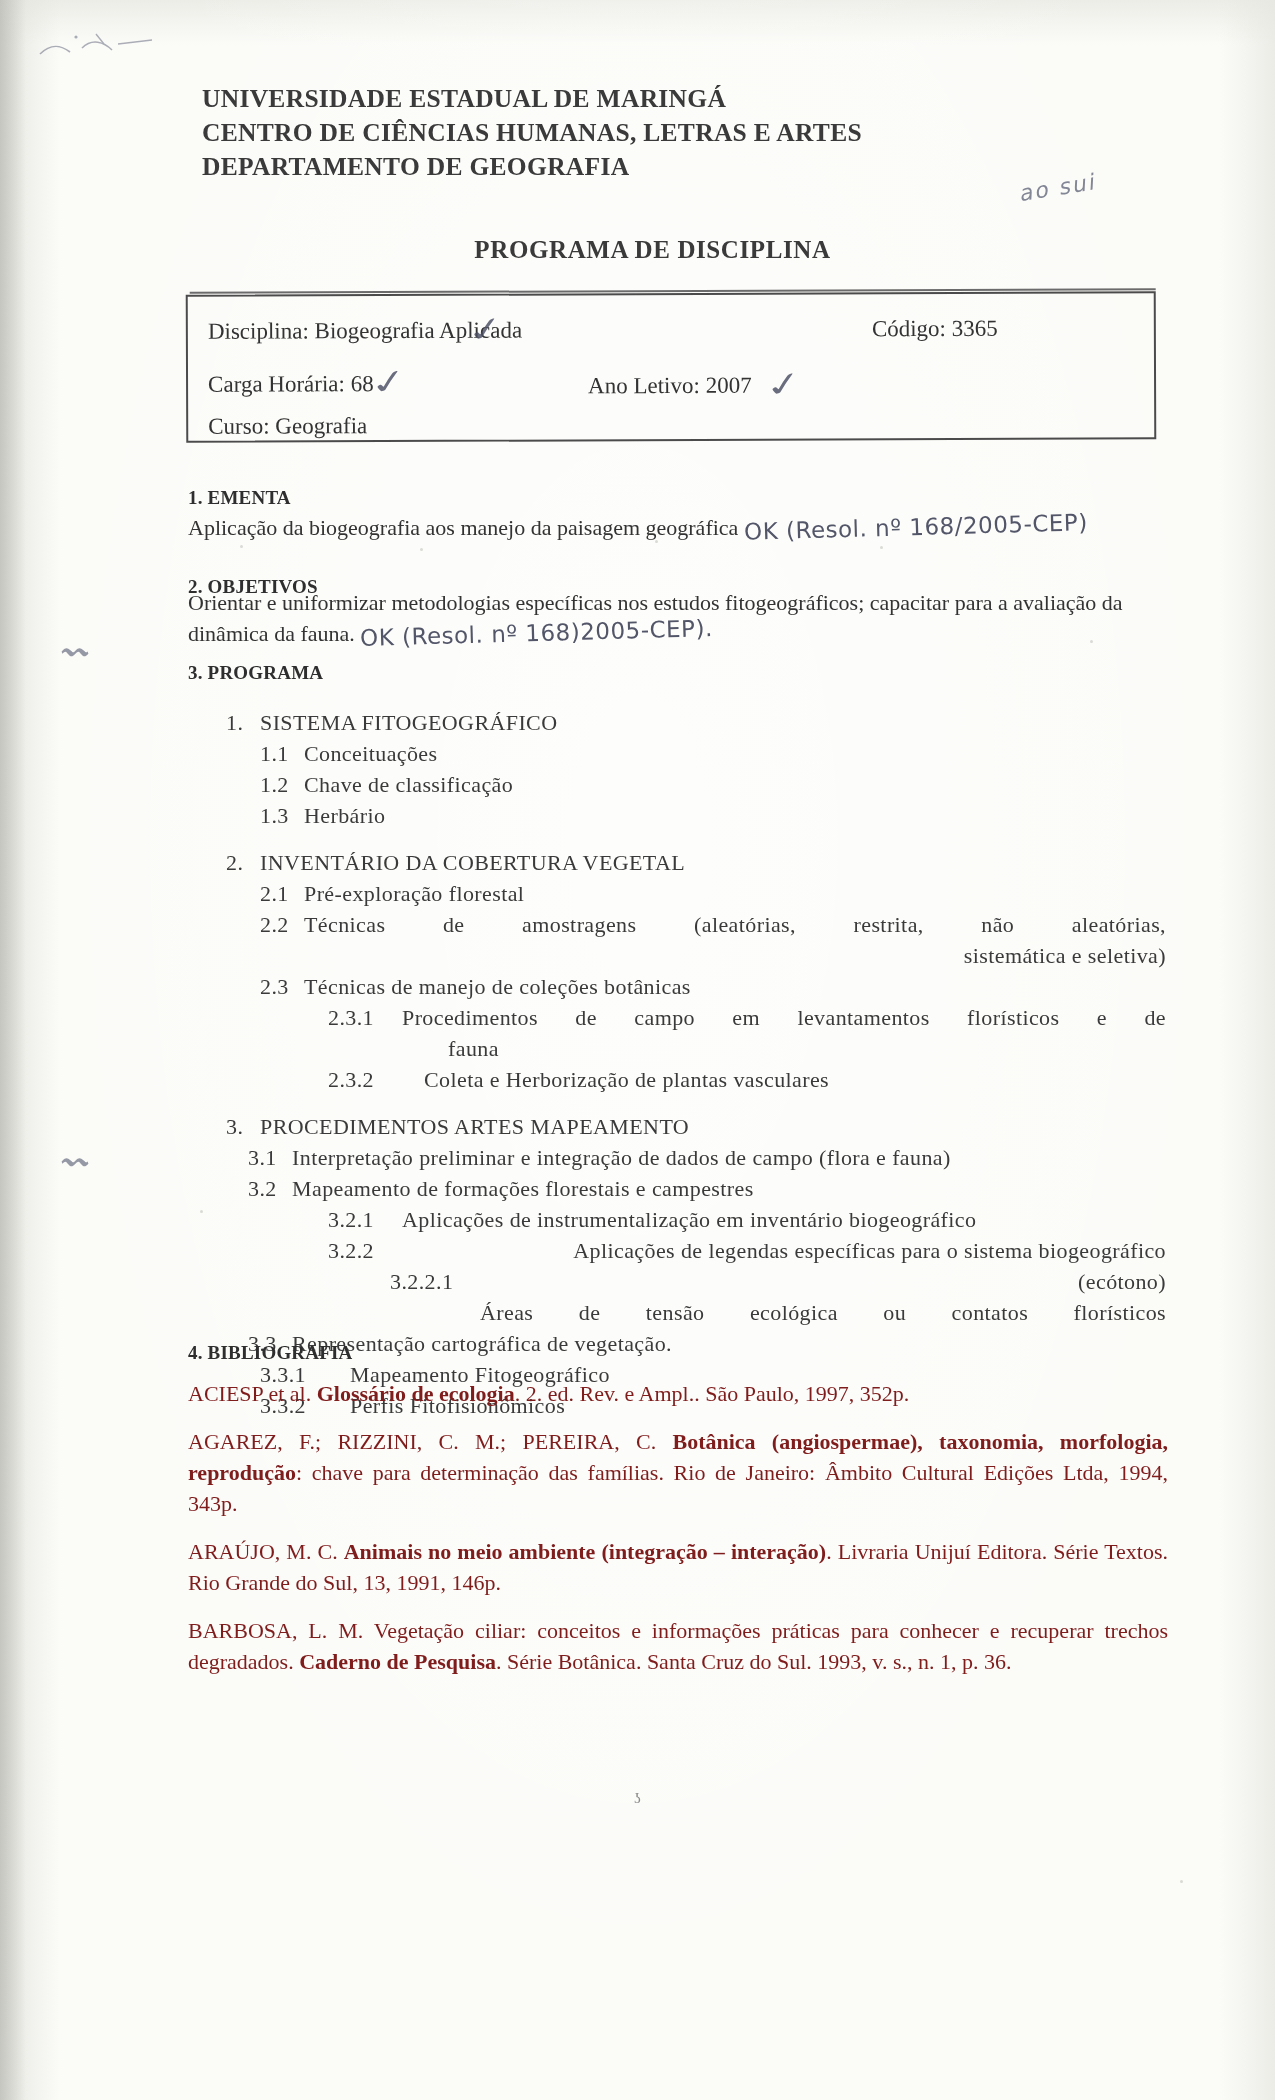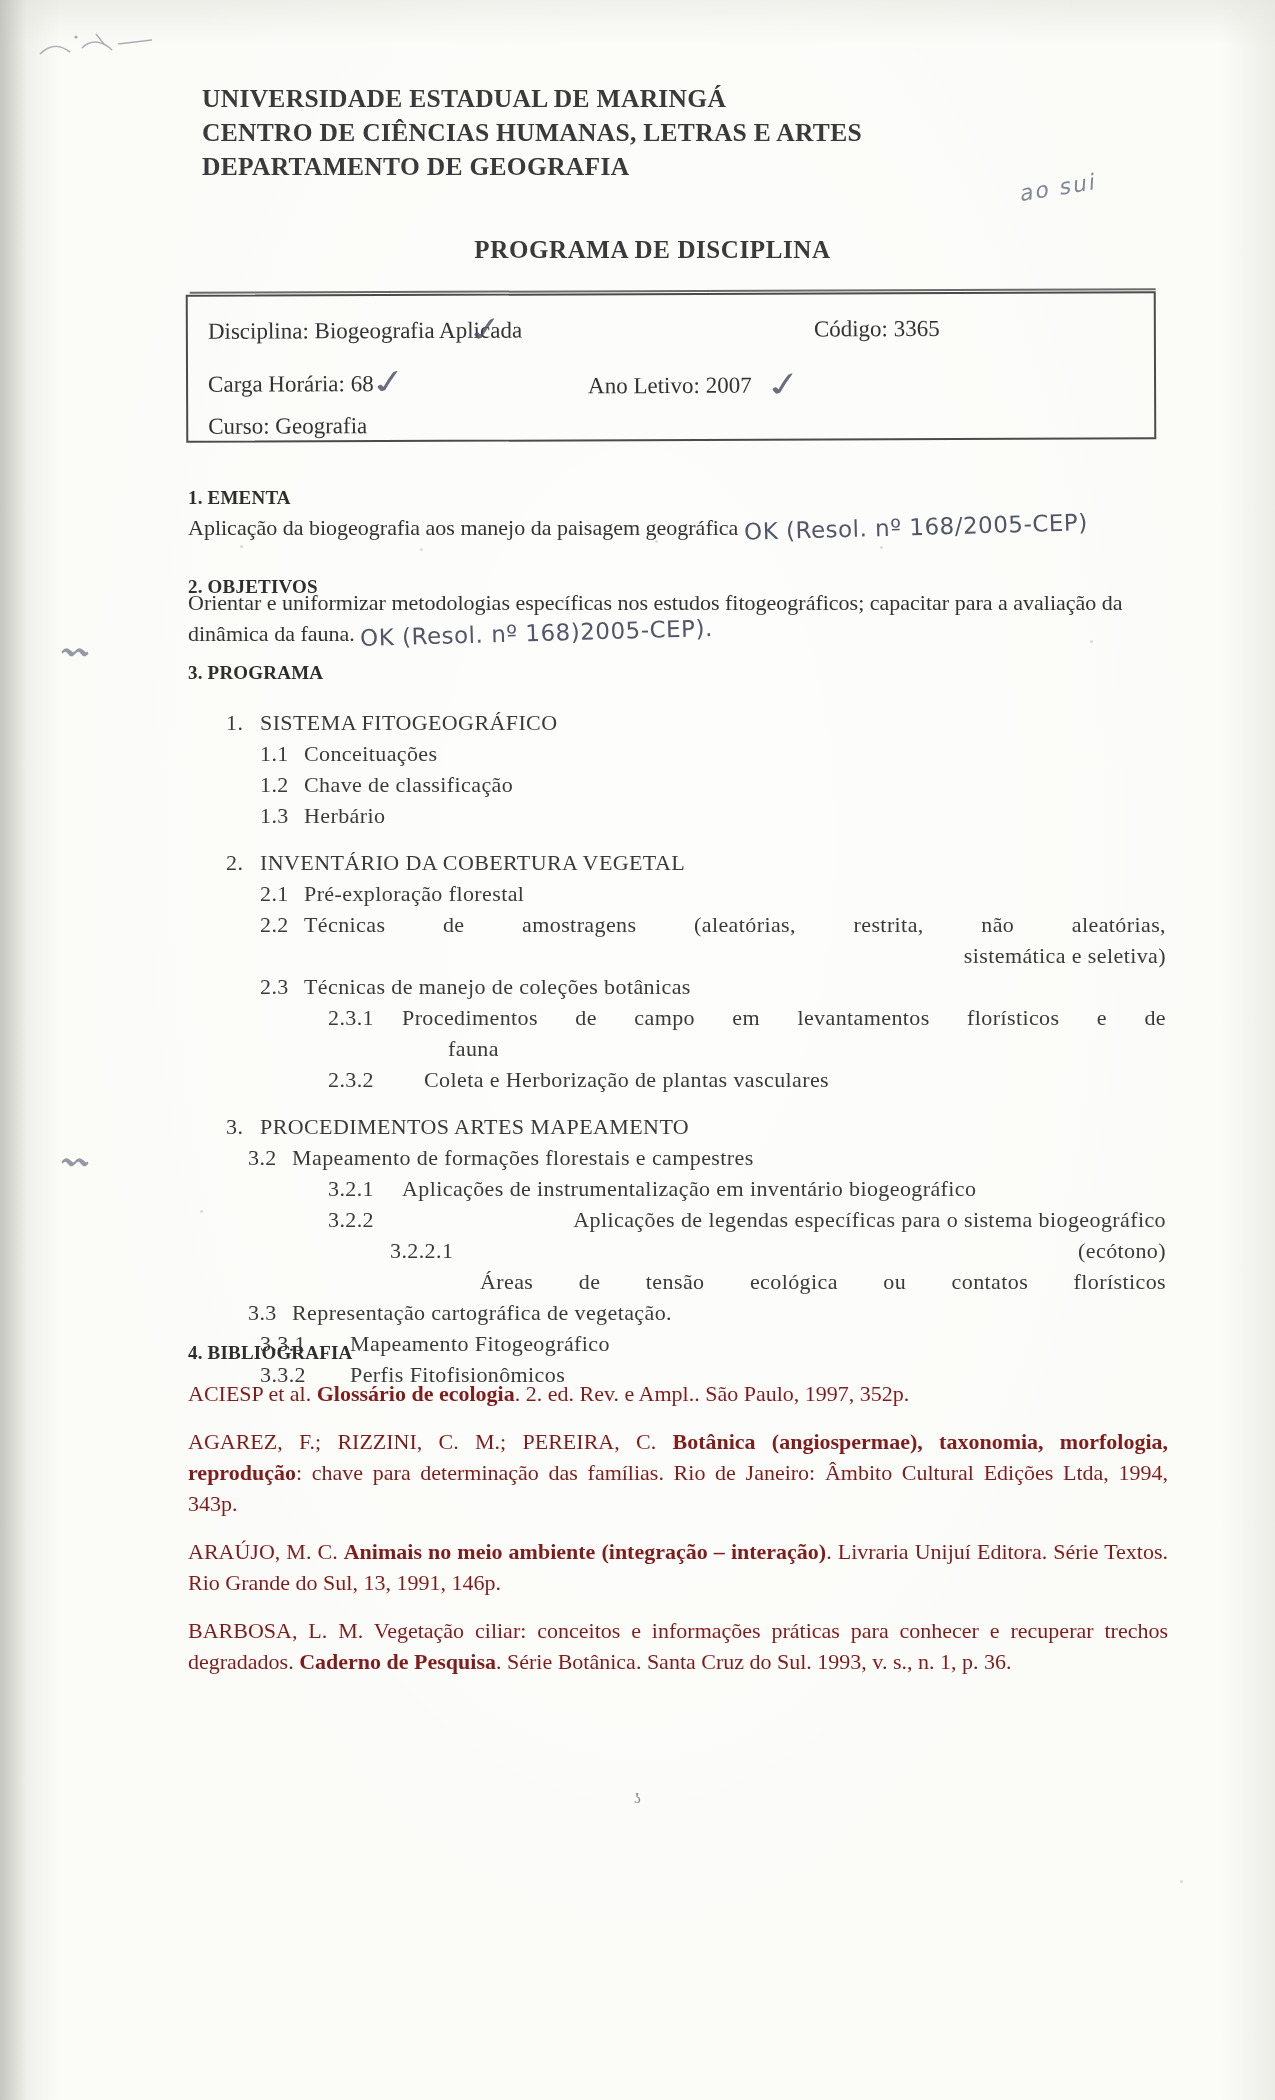--- a/index.html
+++ b/index.html
@@ -89,21 +89,21 @@
     height: 2px;
     background: #6b6b6b;
   }
   .info-row {
     position: absolute;
     font-size: 23px;
     color: #333;
     white-space: nowrap;
   }
   .r-disc   { left: 20px; top: 22px; }
-  .r-codigo { left: 626px; top: 22px; }
+  .r-codigo { left: 684px; top: 22px; }
   .r-carga  { left: 20px; top: 75px; }
   .r-ano    { left: 400px; top: 78px; }
   .r-curso  { left: 20px; top: 117px; }
 
   
   .chk {
     position: absolute;
     color: #4a4e63;
     font-size: 30px;
     font-family: "DejaVu Sans", sans-serif;
@@ -350,20 +350,24 @@
       <div class="lv3">
         <span class="num">2.3.2</span>
         <span class="txt" style="padding-left:22px;">Coleta e Herborização de plantas vasculares</span>
       </div>
 
       <div class="lv1">
         <span class="num">3.</span>
         <span class="txt">PROCEDIMENTOS ARTES MAPEAMENTO</span>
       </div>
       <div class="lv2" style="padding-left:22px;">
+        <span class="num" style="width:44px;">3.1</span>
+        <span class="txt">Interpretação preliminar e integração de dados de campo (flora e fauna)</span>
+      </div>
+      <div class="lv2" style="padding-left:22px;">
         <span class="num" style="width:44px;">3.2</span>
         <span class="txt">Mapeamento de formações florestais e campestres</span>
       </div>
       <div class="lv3">
         <span class="num">3.2.1</span>
         <span class="txt">Aplicações de instrumentalização em inventário biogeográfico</span>
       </div>
       <div class="lv3">
         <span class="num">3.2.2</span>
         <span class="txt">

